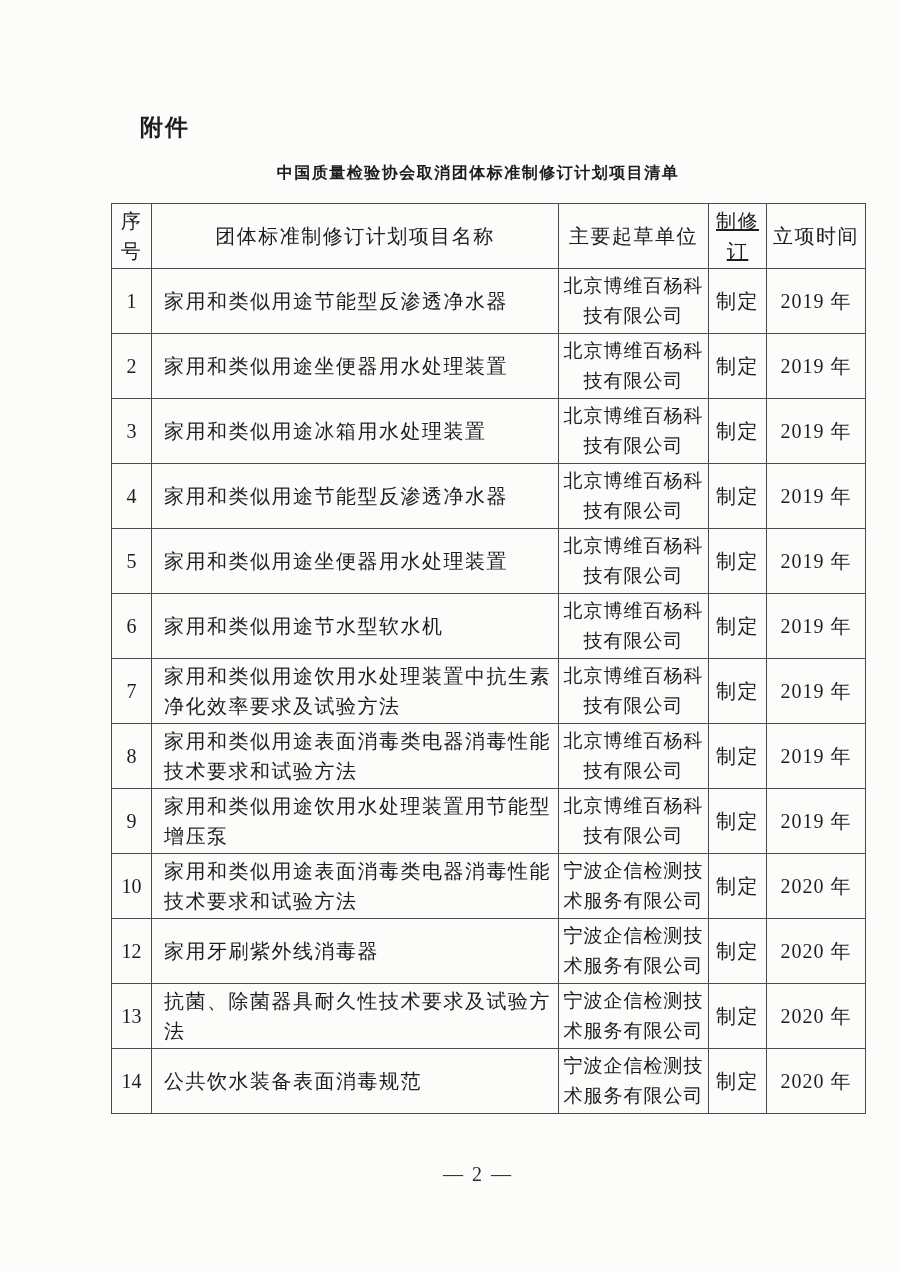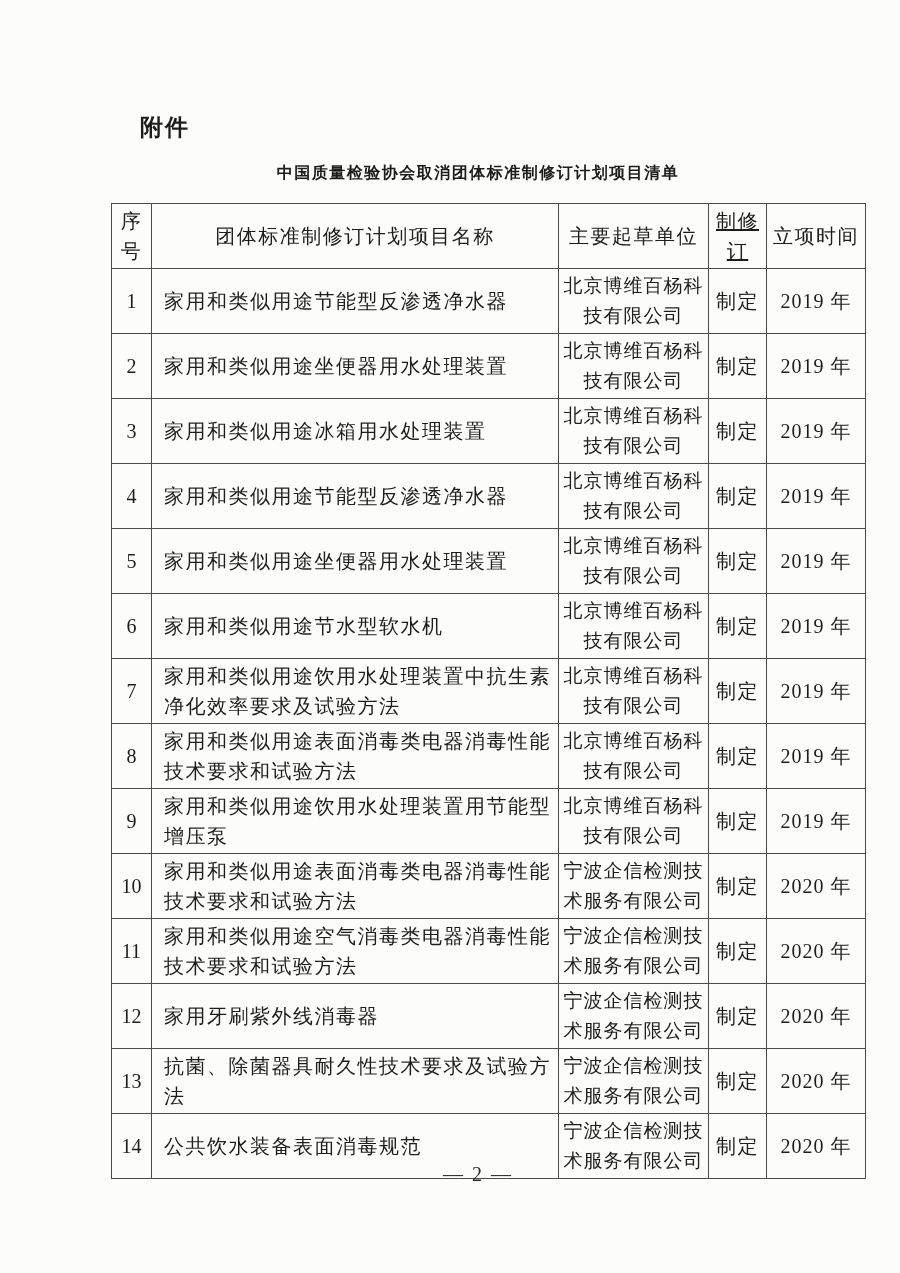--- a/index.html
+++ b/index.html
@@ -193,27 +193,20 @@
           <td class="cell-year">2019 年</td>
         </tr>
         <tr>
           <td class="cell-no">10</td>
           <td class="cell-name">家用和类似用途表面消毒类电器消毒性能技术要求和试验方法</td>
           <td class="cell-unit">宁波企信检测技术服务有限公司</td>
           <td class="cell-revision">制定</td>
           <td class="cell-year">2020 年</td>
         </tr>
         <tr>
-          <td class="cell-no">11</td>
-          <td class="cell-name">家用和类似用途空气消毒类电器消毒性能技术要求和试验方法</td>
-          <td class="cell-unit">宁波企信检测技术服务有限公司</td>
-          <td class="cell-revision">制定</td>
-          <td class="cell-year">2020 年</td>
-        </tr>
-        <tr>
           <td class="cell-no">12</td>
           <td class="cell-name">家用牙刷紫外线消毒器</td>
           <td class="cell-unit">宁波企信检测技术服务有限公司</td>
           <td class="cell-revision">制定</td>
           <td class="cell-year">2020 年</td>
         </tr>
         <tr>
           <td class="cell-no">13</td>
           <td class="cell-name">抗菌、除菌器具耐久性技术要求及试验方法</td>
           <td class="cell-unit">宁波企信检测技术服务有限公司</td>

